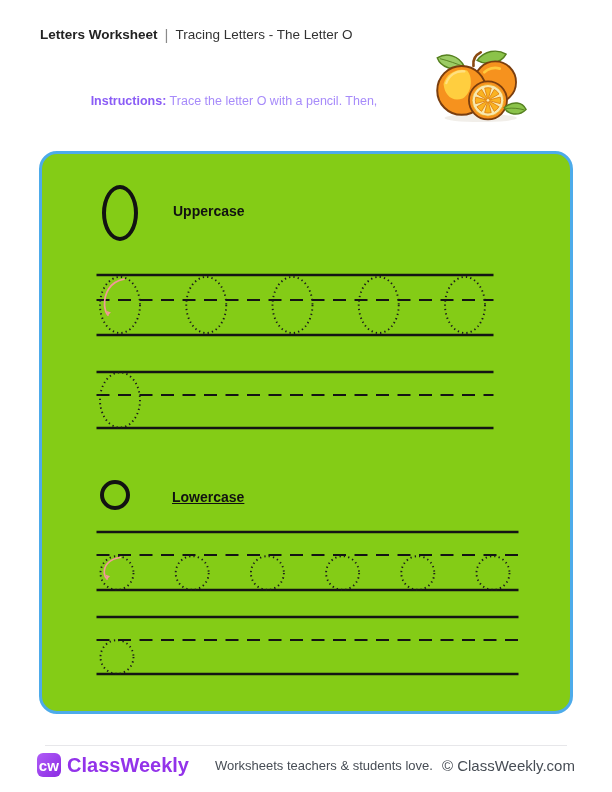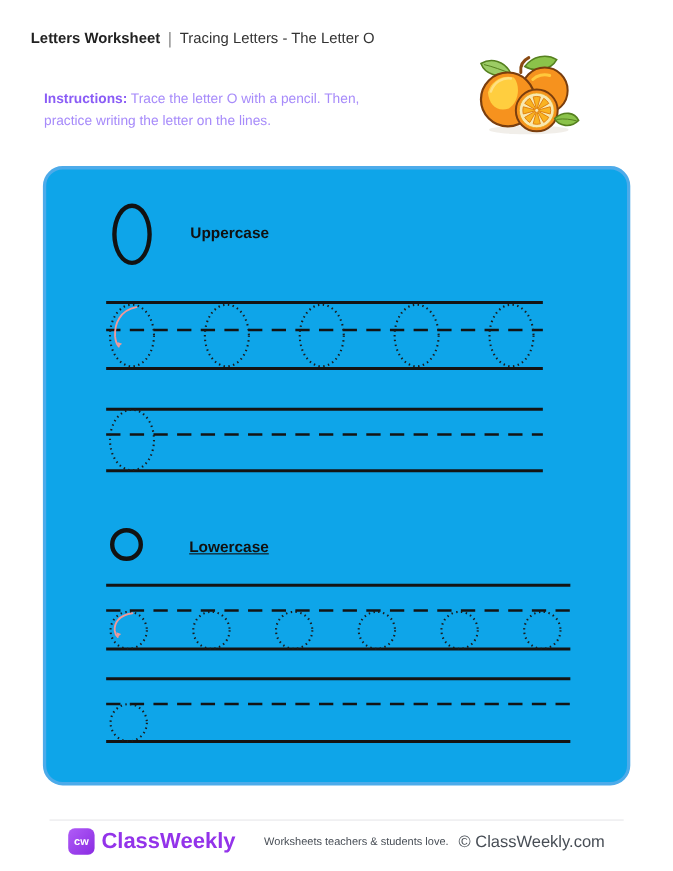--- a/index.html
+++ b/index.html
@@ -2,56 +2,56 @@
 <html style="--card-border: #4dabea; --instructions-label: #8a5cf6; --instructions-text: #a78bfa; --brand-purple: #9333ea; --line-color: #141414; --glyph-dot-color: #1b1b1b; --guide-stroke: #f19999;"><head>
 <meta charset="utf-8">
 <style>
   html,body{margin:0;padding:0;background:#fff;}
   .page{
     position:relative;width:612px;height:792px;background:#ffffff;
     font-family:"Liberation Sans", sans-serif;overflow:hidden;color:#1d1d1f;
   }
   .abs{position:absolute;}
   
-  .header{left:28px;top:25px;font-size:13.5px;line-height:20px;white-space:nowrap;}
+  .header{left:40px;top:25px;font-size:13.5px;line-height:20px;white-space:nowrap;}
   .header .title{font-weight:700;color:#222;}
   .header .sep{color:#8a8a8a;font-weight:300;margin:0 7px;font-size:15px;vertical-align:-1px;}
   .header .subtitle{color:#333;}
   
-  .instructions{left:40px;top:81px;width:388px;font-size:12.5px;line-height:19.5px;}
+  .instructions{left:40px;top:92px;width:388px;font-size:12.5px;line-height:19.5px;text-align:center;}
   .instructions .ilabel{font-weight:700;color:var(--instructions-label,#8a5cf6);}
   .instructions .itext{color:var(--instructions-text,#a78bfa);}
   
   .card{
     left:39px;top:151px;width:534px;height:563px;box-sizing:border-box;
-    border:3px solid var(--card-border,#4dabea);border-radius:18px;background:#0ea5e9;
+    border:3px solid var(--card-border,#4dabea);border-radius:18px;background:#84cc16;
   }
   .card .abs{position:absolute;}
   .display-ellipse{
     left:60px;top:31px;width:36px;height:56px;border:4px solid #121212;border-radius:50%;
     box-sizing:border-box;
   }
   .display-circle{
     left:58px;top:326px;width:30px;height:30px;border:4px solid #121212;border-radius:50%;
     box-sizing:border-box;
   }
   .case-label{font-size:14px;font-weight:600;color:#111;line-height:18px;}
   .label-upper{left:131px;top:48px;}
   .label-lower{left:130px;top:334px;text-decoration:underline;}
   svg.trace-row{position:absolute;overflow:visible;}
   
   .divider{left:45px;top:745px;width:522px;height:1px;background:#e7e7ea;}
   .footer{left:0;right:0;top:752px;height:26px;display:flex;justify-content:center;align-items:center;}
   .logo-badge{
     width:24px;height:24px;border-radius:6px;display:flex;align-items:center;justify-content:center;
     background:linear-gradient(135deg,#b05cf7 0%,#8a2be2 100%);
-    color:#fff;font-size:10px;font-weight:700;letter-spacing:.3px;
+    color:#fff;font-size:15px;font-weight:700;letter-spacing:.3px;
   }
   .brand{font-size:20px;font-weight:700;color:var(--brand-purple,#9333ea);margin-left:6px;}
-  .tagline{font-size:10px;color:#474d55;font-weight:500;margin-left:26px;}
+  .tagline{font-size:13px;color:#474d55;font-weight:500;margin-left:26px;}
   .copyright{font-size:15px;color:#474d55;margin-left:9px;}
 </style>
 </head>
 <body>
 
 <div class="page">
 
   <div class="abs header">
     <span class="title">Letters Worksheet</span><span class="sep">|</span><span class="subtitle">Tracing Letters - The Letter O</span>
   </div>
@@ -81,21 +81,20 @@
         <path d="M66 60 L73 47.9 A14 14 0 0 1 78.1 53 Z"></path>
       </g>
       <circle cx="66" cy="60" r="2" fill="#F8E8B0" stroke="#E1820E" stroke-width="0.8"></circle>
     </g>
     <path d="M84 68 C94 60, 104 62, 108 70 C100 78, 88 76, 84 68 Z" fill="#8BC34A" stroke="#55801F" stroke-width="1.6"></path>
     <path d="M86 69 C94 68, 100 69, 106 70.5" fill="none" stroke="#55801F" stroke-width="1"></path>
   </svg>
 
   <div class="abs instructions">
     <div><span class="ilabel">Instructions:</span> <span class="itext">Trace the letter O with a pencil. Then,</span></div>
-    <div class="itext">practice writing the letter on the lines.</div>
   </div>
 
   <div class="abs card">
 
     <div class="abs display-ellipse"></div>
     <div class="abs case-label label-upper">Uppercase</div>
 
     <svg class="trace-row" style="left:53px;top:116px;" width="400" height="70" viewBox="0 0 400 70">
         <line x1="1.5" y1="5" x2="398.5" y2="5" stroke="#141414" stroke-width="2.7"></line>
         <line x1="1.5" y1="30" x2="398.5" y2="30" stroke="#141414" stroke-width="2.2" stroke-dasharray="13 8.5"></line>

